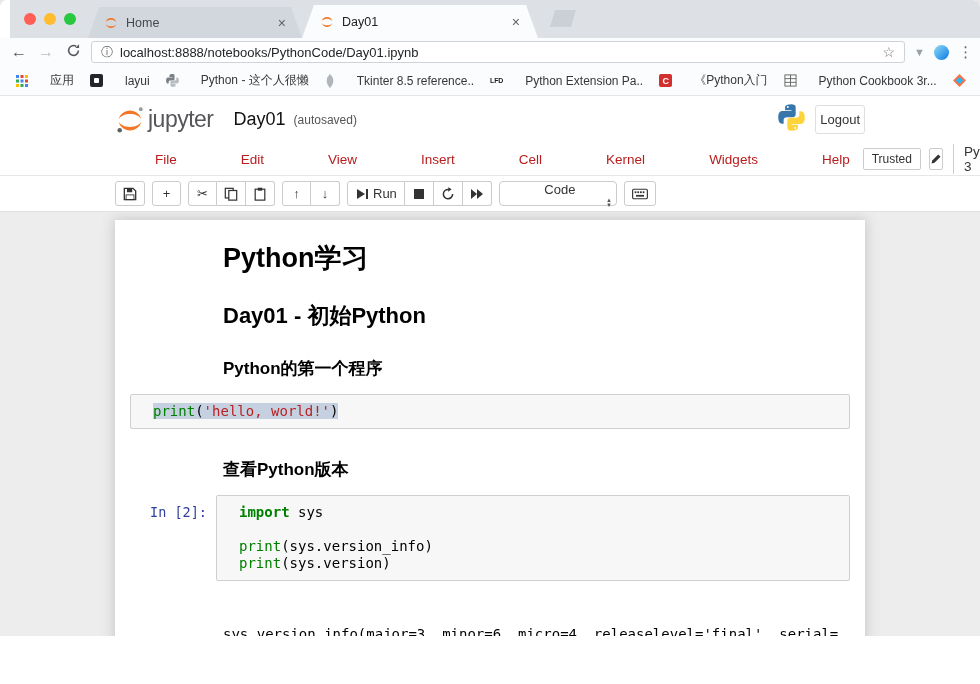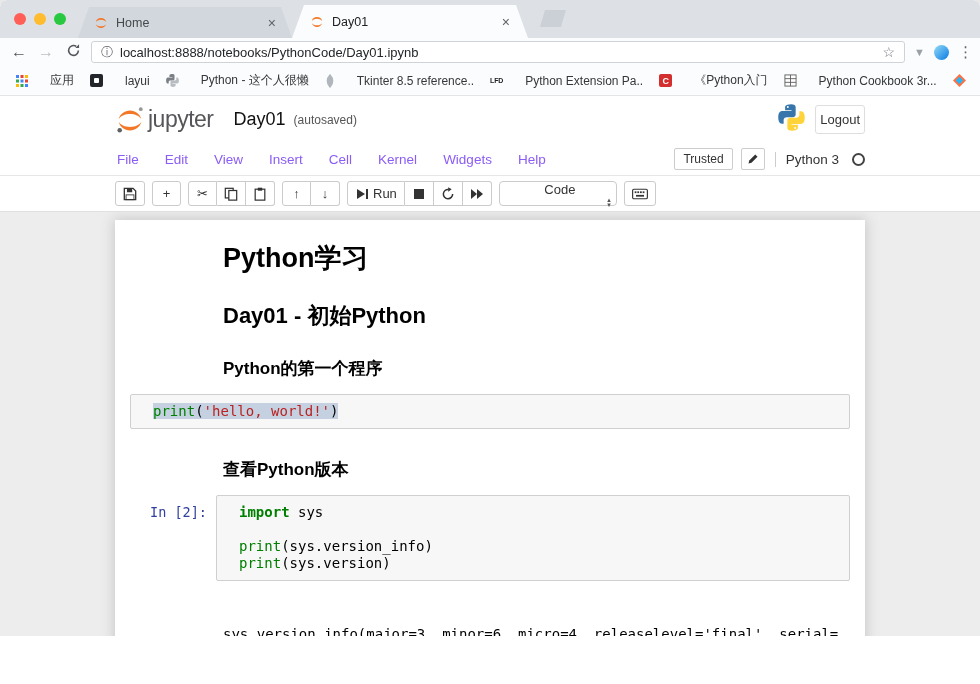--- a/index.html
+++ b/index.html
@@ -3,21 +3,21 @@
 <meta charset="utf-8">
 <style>
   * { margin:0; padding:0; box-sizing:border-box; }
   html,body { background:#e8e8e8; }
   body { font-family:"Liberation Sans", sans-serif; }
 
   .window { width:980px; height:684px; position:relative; background:#fff;
             border-radius:7px 7px 0 0; overflow:hidden; margin:0 auto; }
 
   
-  .tabstrip { height:38px; background:#dde1e6; position:relative; }
+  .tabstrip { height:38px; background:#dde1e6; position:relative;margin-left:10px; }
   .traffic { position:absolute; top:13px; left:14px; display:flex; gap:8px; }
   .light { width:12px; height:12px; border-radius:50%; }
   .light.red{background:#ff5f57} .light.yellow{background:#febc2e} .light.green{background:#28c840}
 
   .tab { position:absolute; display:flex; align-items:center; gap:8px;
          font-size:12.5px; white-space:nowrap; overflow:hidden; }
   .tab-inactive { left:78px; top:7px; width:214px; height:31px; background:#d2d7dd;
          clip-path:polygon(11px 0, calc(100% - 11px) 0, 100% 100%, 0 100%);
          padding:0 16px; color:#45494d; }
   .tab-active { left:292px; top:5px; width:236px; height:33px; background:#fbfcfd;
@@ -65,21 +65,21 @@
   .jheader { height:47px; background:#fff; display:flex; align-items:center; }
   .jlogo { display:flex; align-items:center; }
   .jlogo-text { font-size:23px; color:#56565a; margin-left:3px; letter-spacing:-0.5px; }
   .nb-title { margin-left:20px; font-size:18px; color:#111; }
   .autosave { margin-left:8px; font-size:12px; color:#555; }
   .hspacer { flex:1; }
   .logout-btn { margin-left:10px; border:1px solid #dedede; border-radius:3px;
                 padding:6px 4px; font-size:13px; color:#333; background:#fff; }
 
   .jmenu { height:33px; border-bottom:1px solid #e7e7e7; display:flex; align-items:center; }
-  .menu-item { font-size:13.5px; color:#8b5cf6; padding:0 13px; }
+  .menu-item { font-size:13.5px; color:#b91c1c; padding:0 13px;margin-left:38px; }
   .menu-item:first-child { padding-left:2px; }
   .mspacer { flex:1; }
   .trusted-btn { border:1px solid #ccc; border-radius:2px; padding:3px 8px; font-size:12px;
                  color:#333; background:#fff; }
   .pencil-box { border:1px solid #ccc; border-radius:2px; width:24px; height:22px;
                 display:flex; align-items:center; justify-content:center; margin-left:8px; }
   .kernel-block { display:flex; align-items:center; border-left:1px solid #ccc;
                   margin-left:10px; padding-left:10px; gap:13px; }
   .kname { font-size:13.5px; color:#333; }
   .kcircle { width:13px; height:13px; border:2px solid #444; border-radius:50%; }

